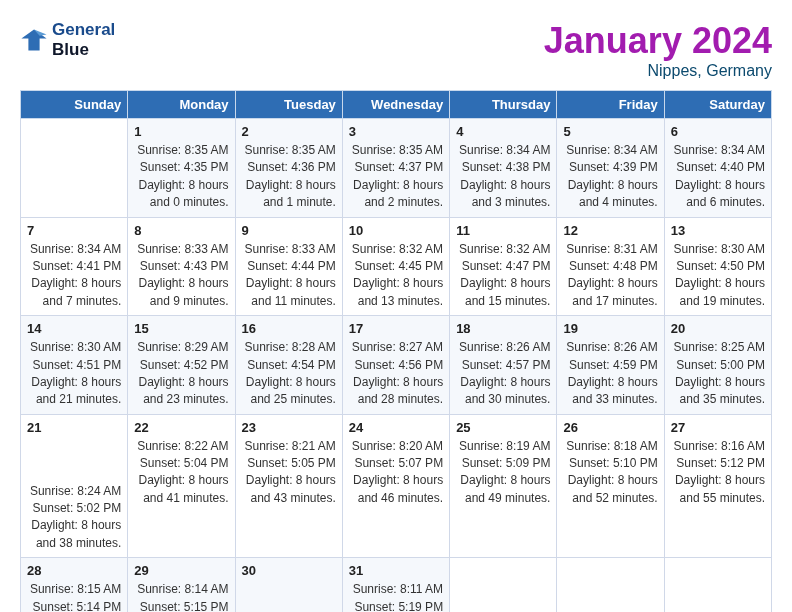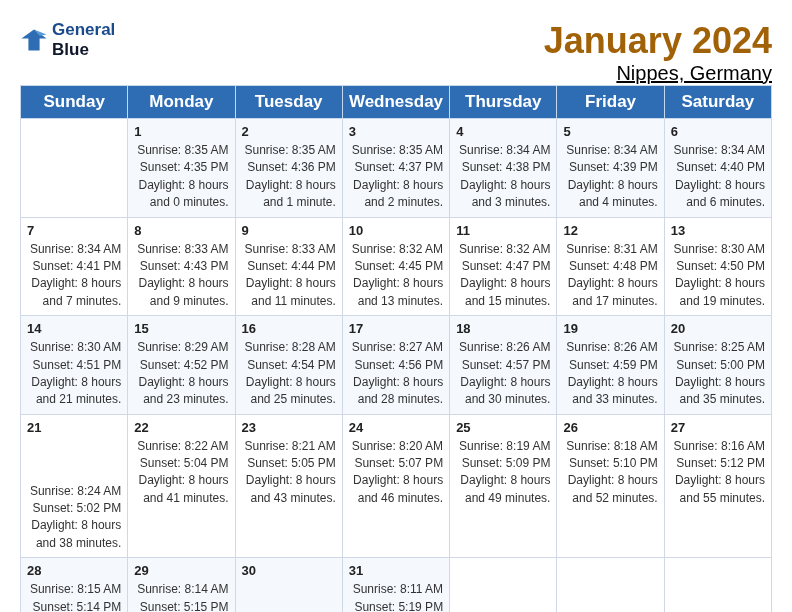--- a/index.html
+++ b/index.html
@@ -7,54 +7,54 @@
       font-family: Arial, sans-serif;
       background: #fff;
       width: 792px;
       min-height: 612px;
       padding: 20px;
     }
     .header {
       display: flex;
       justify-content: space-between;
       align-items: flex-start;
+      margin-bottom: 10px;
     }
     .logo {
       display: flex;
       align-items: center;
       gap: 4px;
     }
     .logo-bird {
       width: 28px;
       height: 28px;
     }
     .title-block {
       text-align: right;
     }
     .month-title {
       font-size: 36px;
       font-weight: bold;
-      color: #a16207;
+      color: #a21caf;
     }
     .location {
-      font-size: 20px;
-      color: #000000;
-      text-decoration: underline;
+      font-size: 16px;
+      color: #0c4a6e;
     }
     table {
       width: 100%;
       border-collapse: collapse;
       font-size: 11px;
     }
     thead tr th {
       background-color: #2e6db4;
       color: #fff;
-      text-align: center;
+      text-align: right;
       padding: 6px 6px;
-      font-size: 17px;
+      font-size: 13px;
       font-weight: bold;
       border: 1px solid #c8d8ec;
     }
     tbody tr td {
       vertical-align: top;
       padding: 5px 6px;
       border: 1px solid #d0d8e8;
       width: 14.28%;
       min-height: 90px;
       color: #333;

